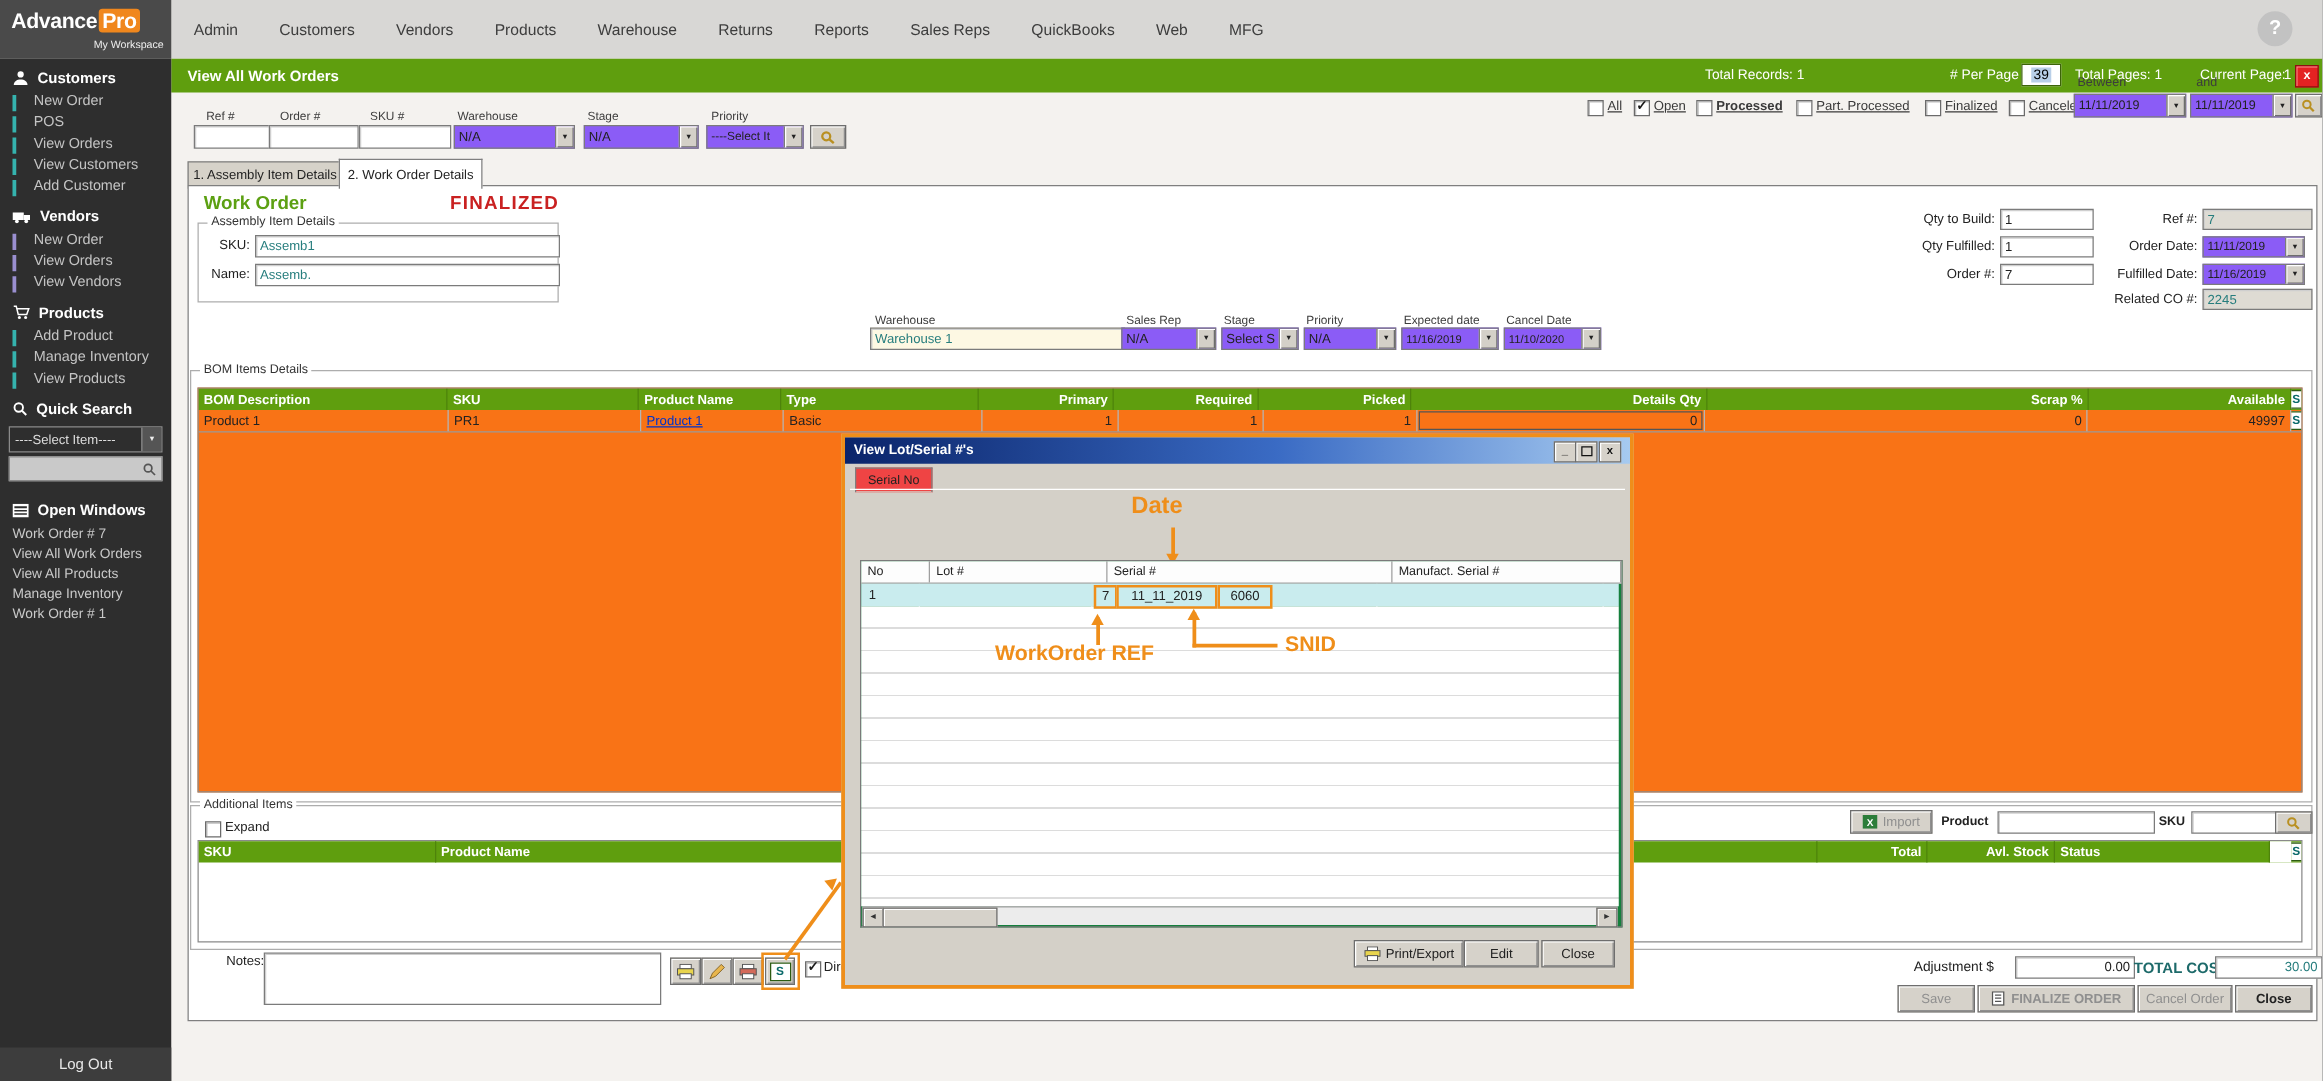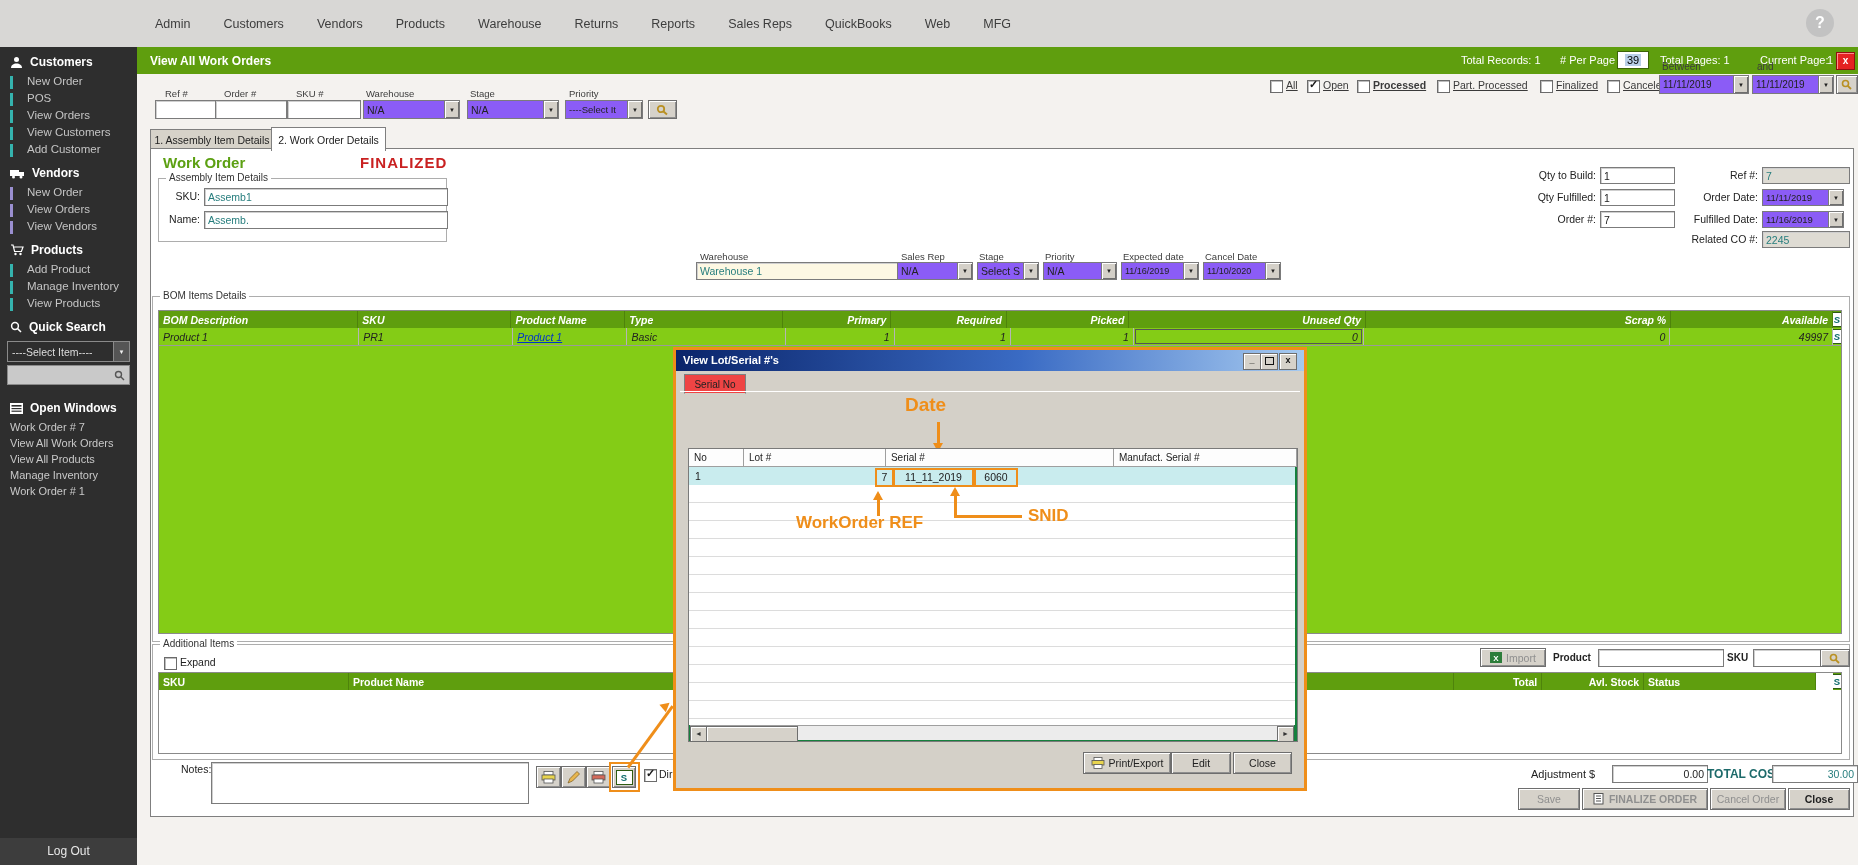--- a/index.html
+++ b/index.html
@@ -93,39 +93,43 @@
   .sbtn{position:absolute;top:0;width:15px;height:14px;background:#d6d2ca;border:1px solid #6e6e6e;
         box-shadow:inset 1px 1px 0 #fff;font-size:7px;text-align:center;line-height:13px;color:#333;}
   .sthumb{position:absolute;left:16px;top:0;width:90px;height:14px;background:#d6d2ca;border:1px solid #6e6e6e;box-shadow:inset 1px 1px 0 #fff;}
 </style>
 </head>
 <body>
 
 <div id="screen">
 
   <div class="topbar">
+    <div class="logo">
+      <div class="logo1"><span>Advance</span><span class="pro">Pro</span></div>
+      <div class="logosub">My Workspace</div>
+    </div>
     <div class="menu">
       <span>Admin</span>
       <span>Customers</span>
       <span>Vendors</span>
       <span>Products</span>
       <span>Warehouse</span>
       <span>Returns</span>
       <span>Reports</span>
       <span>Sales Reps</span>
       <span>QuickBooks</span>
       <span>Web</span>
       <span>MFG</span>
     </div>
     <div class="help">?</div>
   </div>
 
   <div class="greenbar">
     <span class="gb" style="left:13px;font-weight:bold;font-size:12px;">View All Work Orders</span>
-    <span class="gb" style="left:1324px;"><span>Total Records:</span> <span>1</span></span>
+    <span class="gb" style="left:1227px;"><span>Total Records:</span> <span>1</span></span>
     <span class="gb" style="left:1423px;"># Per Page</span>
     <span class="ppbox">
         <span class="ppv">39</span>
       </span>
     <span class="gb" style="left:1523px;"><span>Total Pages:</span> <span>1</span></span>
     <span class="gb" style="left:1623px;">Current Page:</span>
     <span class="gb" style="left:1690px;">1</span>
     <span class="redx">x</span>
   </div>
 
@@ -322,30 +326,30 @@
     </div>
   <span class="flabel" style="left:1205px;top:251px;z-index:2;">Cancel Date</span>
   <div class="dd" style="left:1203px;top:262px;width:76px;height:16px;z-index:2;">
       <span class="ddv" style="font-size:9px;">11/10/2020</span>
       <span class="dda">▼</span>
     </div>
 
   <div class="fs" style="left:152px;top:296px;width:1696px;height:344px;background:#fff;z-index:2;">
     <span class="legend">BOM Items Details</span>
   </div>
-  <div class="abs" style="left:158px;top:310px;width:1682px;height:322px;border:1px solid #8a8a8a;background:#84cc16;z-index:2;font-style:italic;">
+  <div class="abs" style="left:158px;top:310px;width:1682px;height:322px;border:1px solid #8a8a8a;background:#f97316;z-index:2;">
     <div class="gh ghead" style="height:17px;">
       <div class="gcell" style="width:198px;">BOM Description</div>
       <div class="gcell" style="width:150px;">SKU</div>
       <div class="gcell" style="width:109px;">Product Name</div>
       <div class="gcell" style="width:155px;">Type</div>
       <div class="gcell r" style="width:103px;">Primary</div>
       <div class="gcell r" style="width:111px;">Required</div>
       <div class="gcell r" style="width:118px;">Picked</div>
-      <div class="gcell r" style="width:237px;">Unused Qty</div>
+      <div class="gcell r" style="width:237px;">Details Qty</div>
       <div class="gcell r" style="width:308px;">Scrap %</div>
       <div class="gcell r" style="width:159px;">Available</div>
       <div class="gcell" style="flex:1;justify-content:center;border-right:none;">
           <span class="sic">S</span>
         </div>
     </div>
     <div style="display:flex;height:17px;border-bottom:1px solid #9a9a9a;font-size:10.5px;">
       <div class="wcell" style="width:198px;">Product 1</div>
       <div class="wcell" style="width:150px;">PR1</div>
       <div class="wcell" style="width:109px;">

